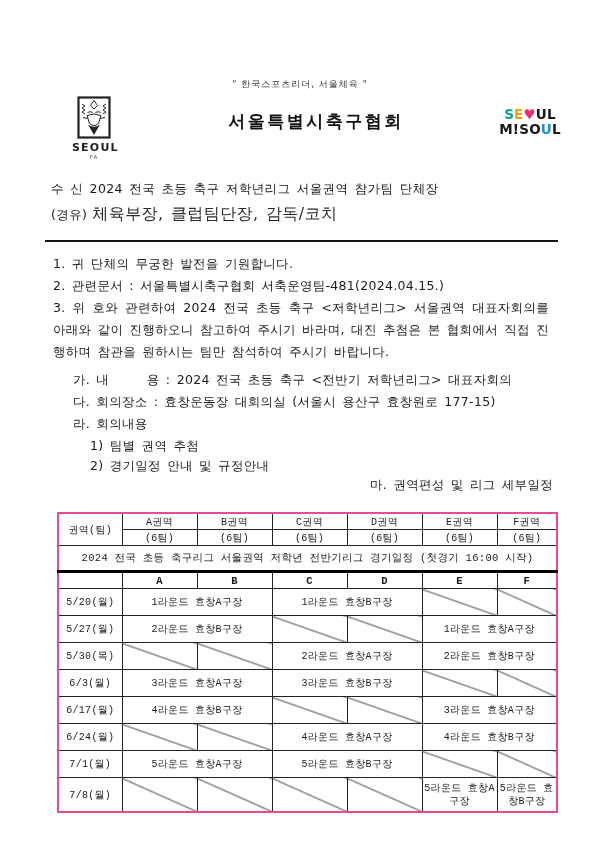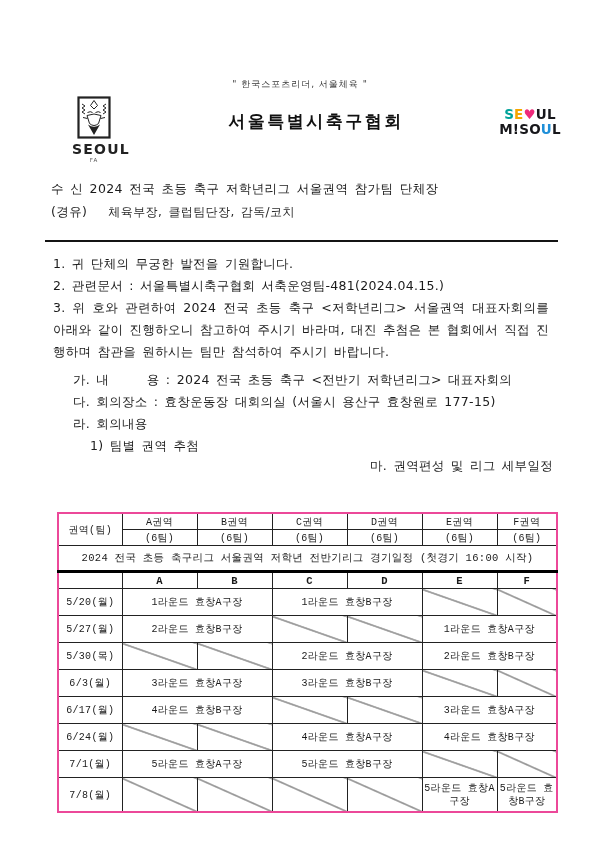--- a/index.html
+++ b/index.html
@@ -15,32 +15,32 @@
     position:absolute; top:78px; left:0; width:600px;
     text-align:center; font-size:9px; letter-spacing:1px; color:#3a3a3a;
   }
   .org-title {
     position:absolute; top:110px; left:0; width:600px;
     text-align:center; font-size:17px; font-weight:bold; letter-spacing:2.5px; color:#111;margin-left:16px;
   }
 
   
   .fa-logo { position:absolute; left:72px; top:96px; width:44px; text-align:center; }
-  .fa-logo-name { font-size:14px; font-weight:bold; letter-spacing:1.2px; color:#222; margin-top:1px; }
+  .fa-logo-name { font-size:11px; font-weight:bold; letter-spacing:1.2px; color:#222; margin-top:1px; }
   .fa-logo-sub { font-size:5.5px; letter-spacing:1px; color:#555; }
 
   
   .soul-logo { position:absolute; left:497px; top:107px; width:66px; text-align:center; line-height:15px; }
   .soul-line { font-size:13.5px; font-weight:800; letter-spacing:0.2px; }
 
   
   .recv { position:absolute; left:51px; top:181px; width:500px; }
   .recv .hline { height:23px; font-size:12.5px; letter-spacing:0.4px; word-spacing:2px; color:#1a1a1a; }
   .via-label { font-size:12.5px; }
-  .via-value { font-size:12px; margin-left:21px; color:#2a2a2a; }
+  .via-value { font-size:16px; margin-left:5px; color:#2a2a2a; }
   .rule { position:absolute; left:45px; top:240px; width:513px; height:2px; background:#141414; }
 
   
   .para {
     position:absolute; left:53px; width:496px; margin:0;
     font-size:12.5px; line-height:22px; letter-spacing:0.3px; word-spacing:2px; color:#1a1a1a;
   }
   #p1 { top:253px; }
   #p2 { top:275px; }
   #p3 { top:297px; text-align:justify; }
@@ -117,20 +117,21 @@
 
   <p class="para" id="p1">1. 귀 단체의 무궁한 발전을 기원합니다.</p>
   <p class="para" id="p2">2. 관련문서 : 서울특별시축구협회 서축운영팀-481(2024.04.15.)</p>
   <p class="para" id="p3">3. 위 호와 관련하여 2024 전국 초등 축구 &lt;저학년리그&gt; 서울권역 대표자회의를 아래와 같이 진행하오니 참고하여 주시기 바라며, 대진 추첨은 본 협회에서 직접 진행하며 참관을 원하시는 팀만 참석하여 주시기 바랍니다.</p>
 
   <div class="list">
     <div class="li pre">가. 내      용 : 2024 전국 초등 축구 &lt;전반기 저학년리그&gt; 대표자회의</div>
     <div class="li pre">다. 회의장소 : 효창운동장 대회의실 (서울시 용산구 효창원로 177-15)</div>
     <div class="li pre">라. 회의내용</div>
     <div class="li sub pre">1) 팀별 권역 추첨</div>
+    <div class="li sub2 pre">2) 경기일정 안내 및 규정안내</div>
     <div class="li last pre">마. 권역편성 및 리그 세부일정</div>
   </div>
 
   <table class="sched">
     <colgroup>
       <col style="width:64px">
         <col style="width:75px">
         <col style="width:75px">
       <col style="width:75px">
         <col style="width:75px">

